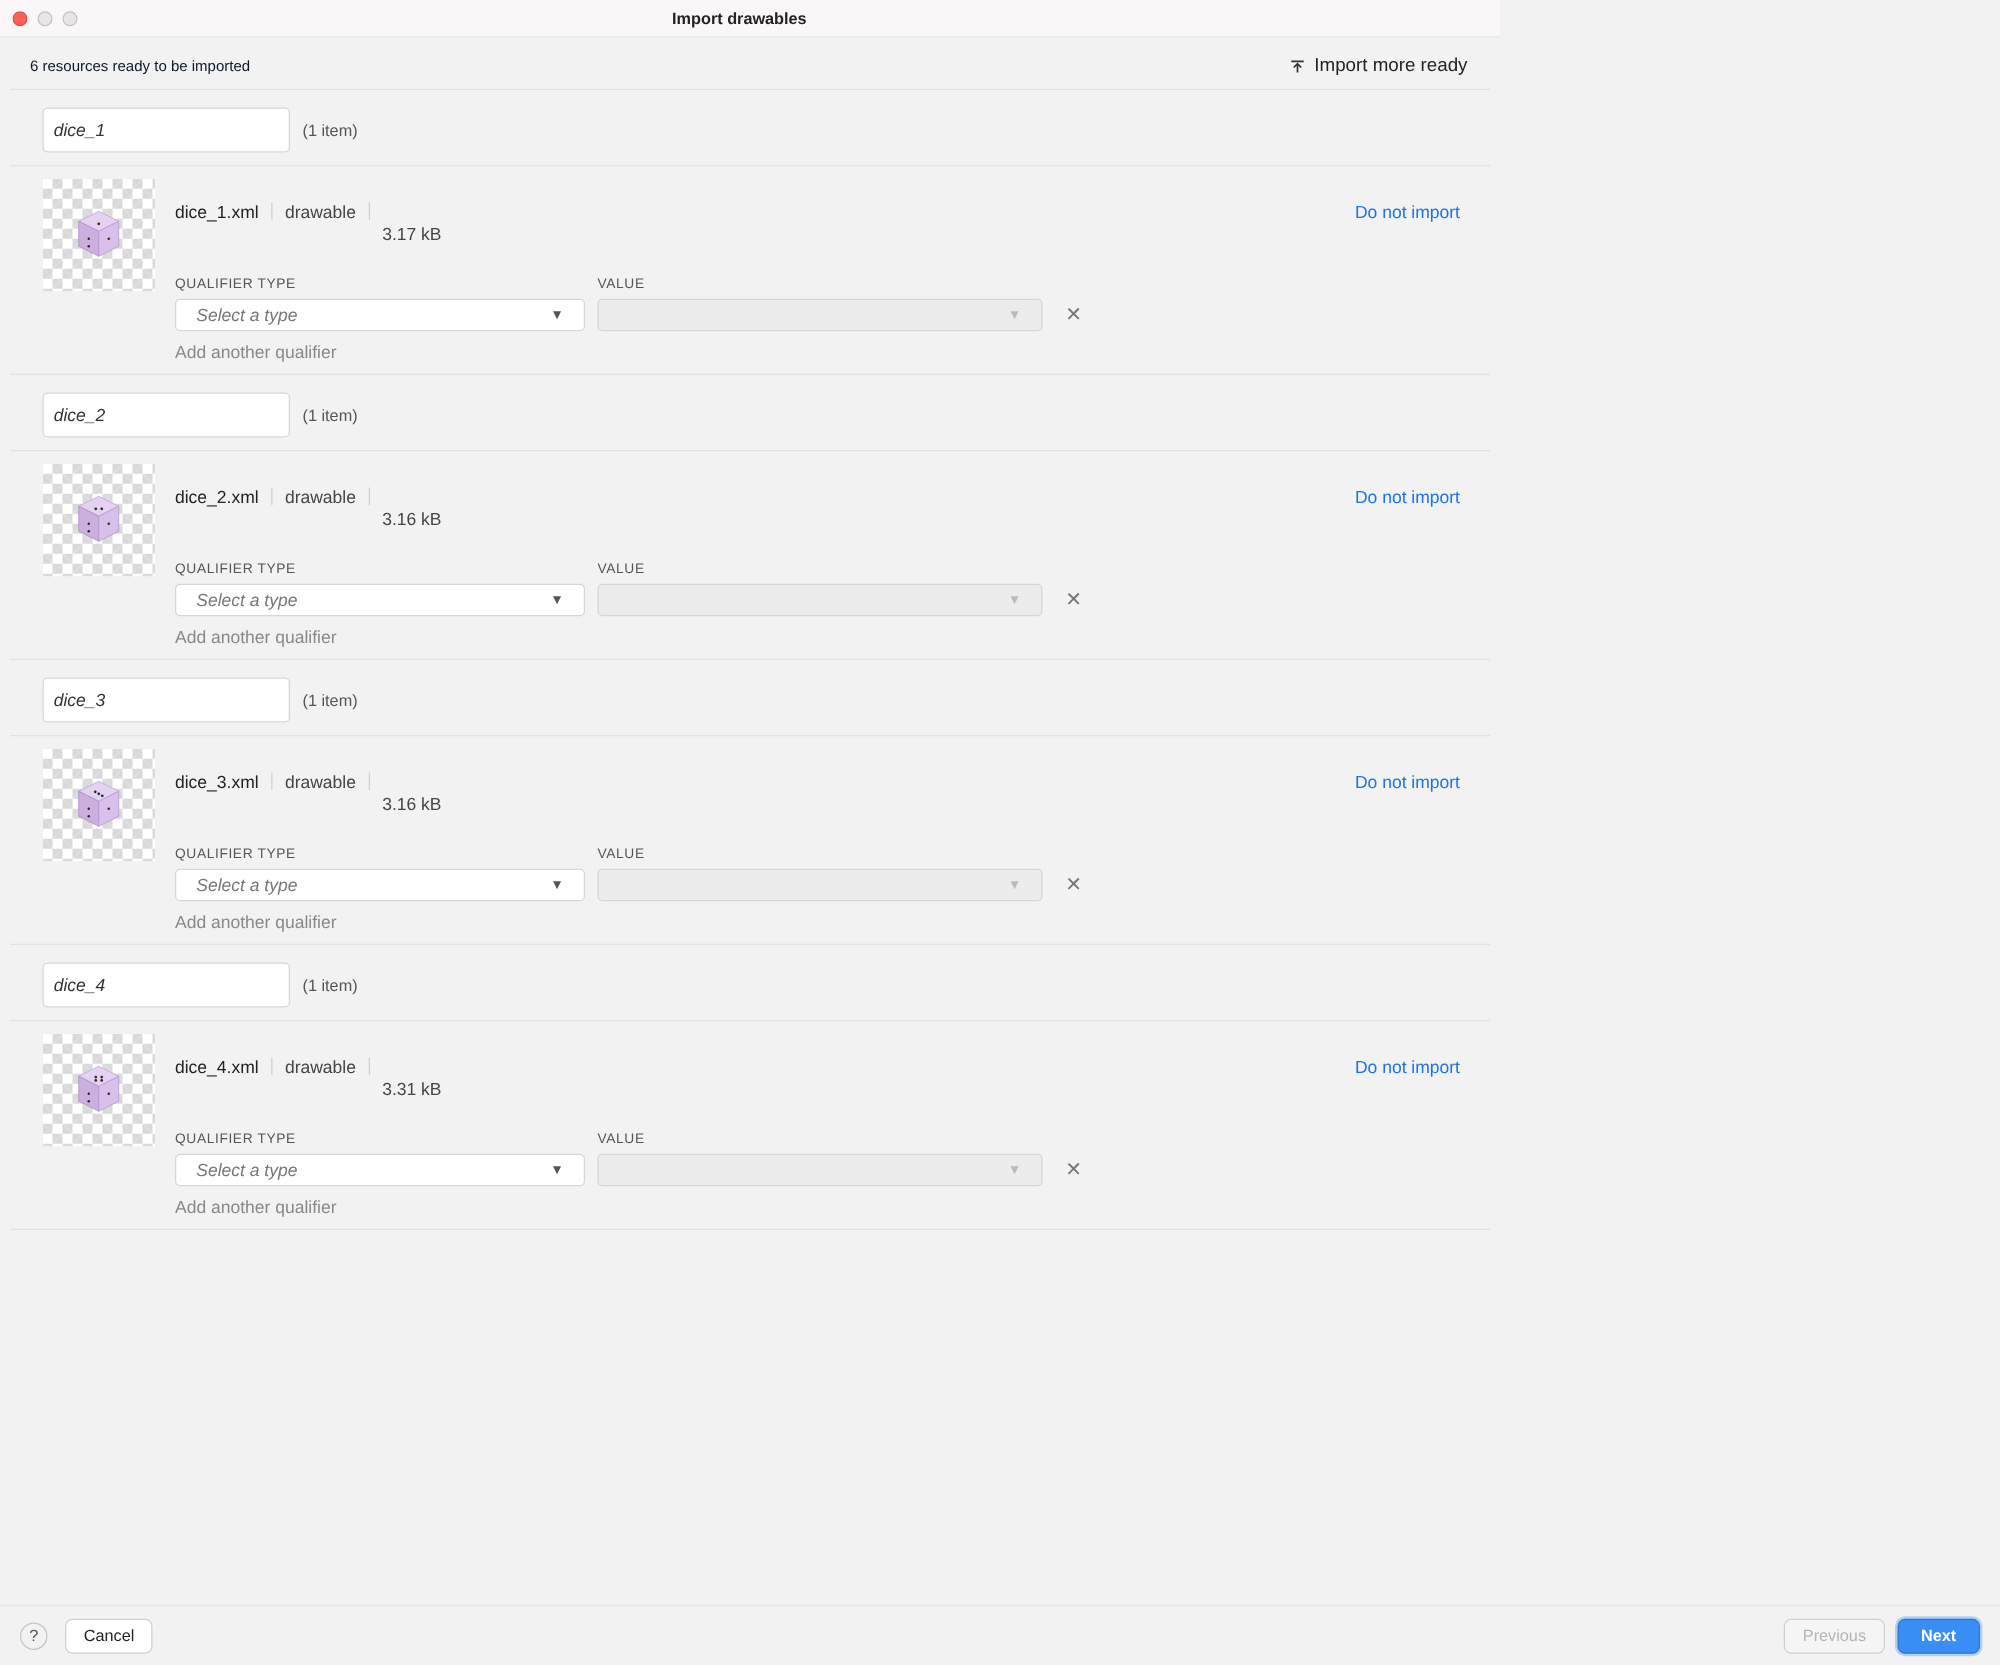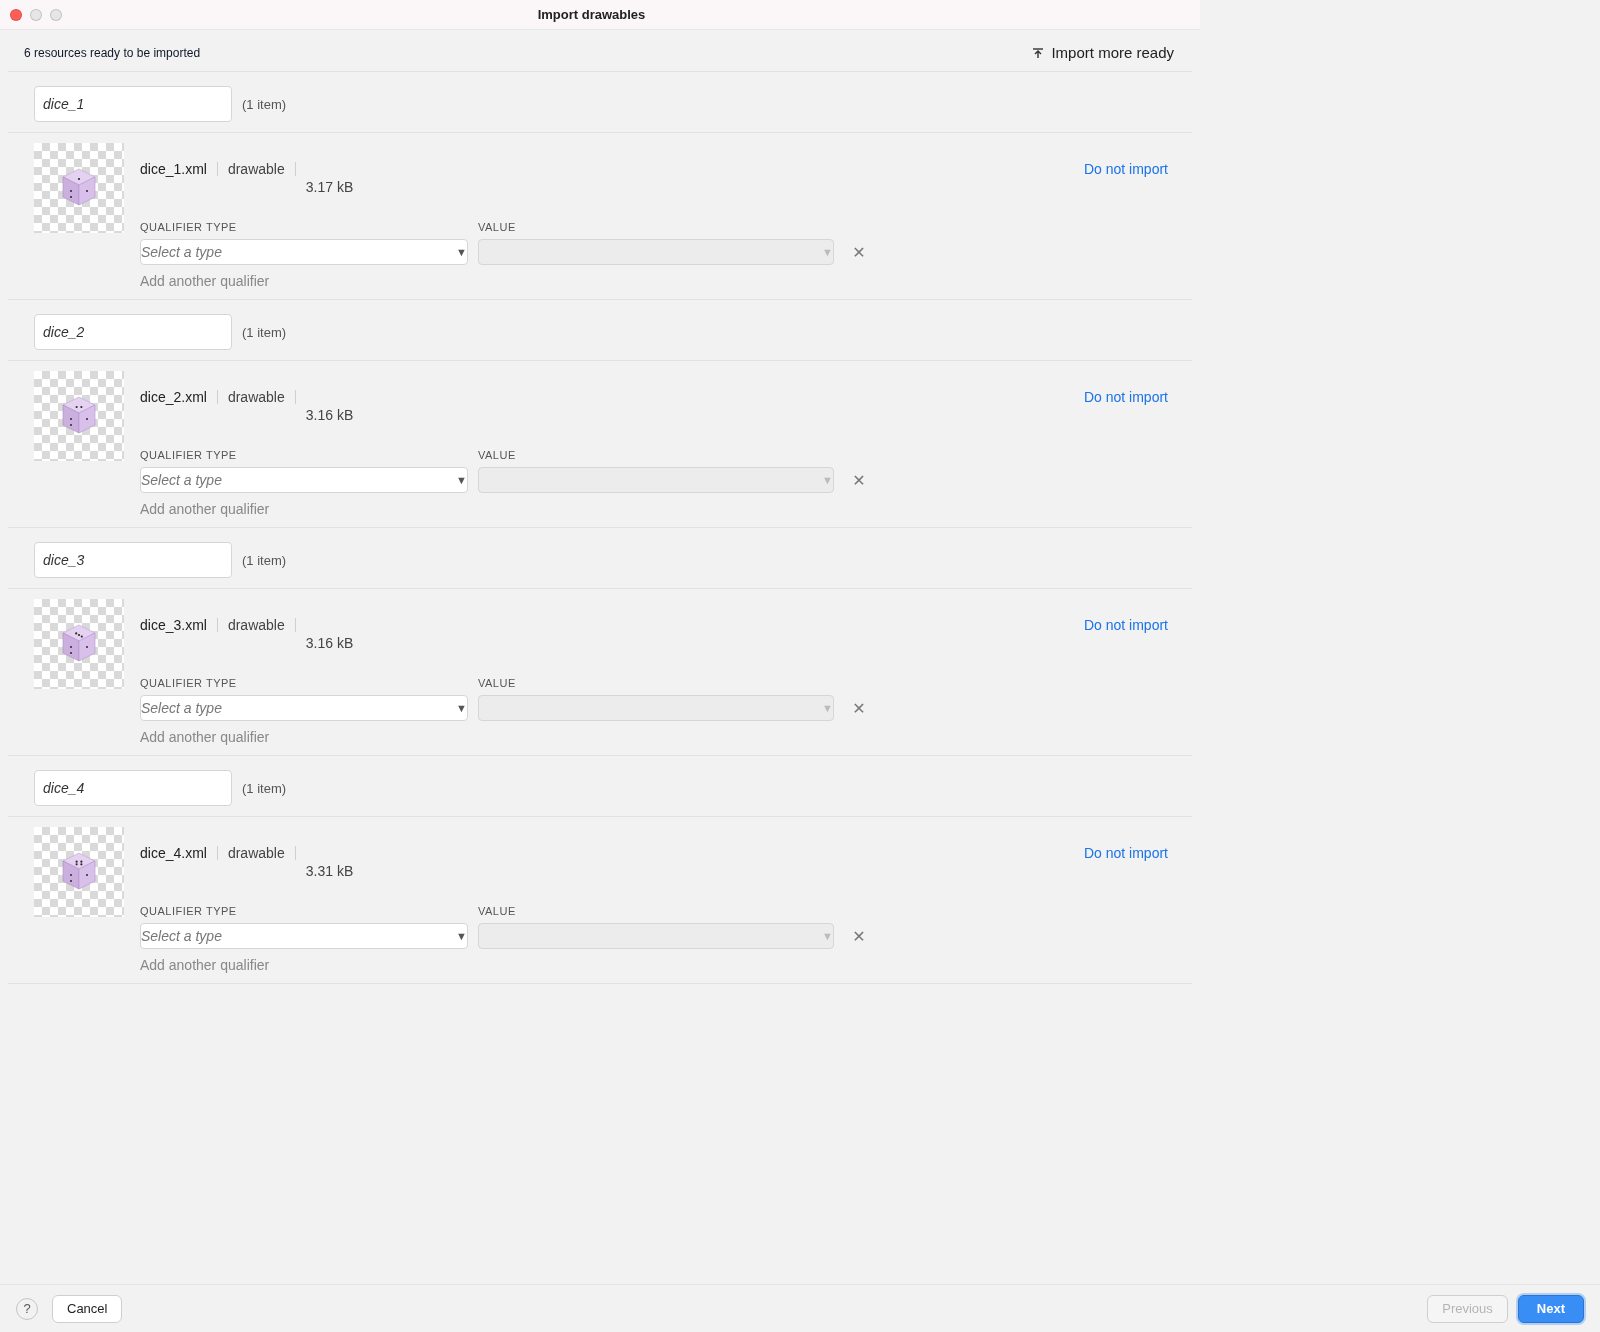--- a/index.html
+++ b/index.html
@@ -34,21 +34,21 @@
   .res-body { flex:1; display:flex; flex-direction:column; gap:6px; padding-right:24px; }
   .res-meta { display:flex; align-items:center; justify-content:space-between; }
   .meta-left { display:flex; align-items:center; gap:10px; font-size:14px; }
   .meta-left .fname { color:#222; }
   .meta-left .sep { width:1px; height:14px; background:#cfcfcf; }
   .meta-left .rtype { color:#444; }
   .meta-left .fsize { color:#444;margin-top:36px; }
   .do-not-import { font-size:14px; color:#1a73e8; cursor:pointer; }
   .labels-row { display:grid; grid-template-columns: 328px 356px 30px; gap:10px; font-size:11px; letter-spacing:0.5px; color:#555; margin-top:20px; }
   .selects-row { display:grid; grid-template-columns: 328px 356px 30px; gap:10px; align-items:center; }
-  .select { height:26px; border:1px solid #d6d6d6; border-radius:4px; background:#fff; display:flex; align-items:center; justify-content:space-between; padding:0 0; }
+  .select { height:26px; border:1px solid #d6d6d6; border-radius:4px; background:#fff; display:flex; align-items:center; justify-content:space-between; padding:0 16px; }
   .select.disabled { background:#ececec; }
   .select .ph { font-style:italic; color:#777; font-size:14px; }
   .select .caret { color:#555; font-size:11px; }
   .remove-x { color:#777; font-size:16px; text-align:center; cursor:pointer; }
   .add-qualifier { font-size:14px; color:#888; margin-top:2px; cursor:pointer; }
   .footer { position:fixed; left:0; right:0; bottom:0; height:48px; border-top:1px solid #e4e4e4; background:#f2f2f2; display:flex; align-items:center; justify-content:space-between; padding:0 16px; }
   .footer-left { display:flex; align-items:center; gap:14px; }
   .help { width:22px; height:22px; border-radius:50%; border:1px solid #c6c6c6; display:flex; align-items:center; justify-content:center; font-size:13px; color:#555; cursor:pointer; }
   .btn { height:28px; border:1px solid #cfcfcf; border-radius:6px; background:#fff; padding:0 14px; font-size:13px; color:#222; cursor:pointer; }
   .btn.disabled { color:#b5b5b5; background:#f5f5f5; }

